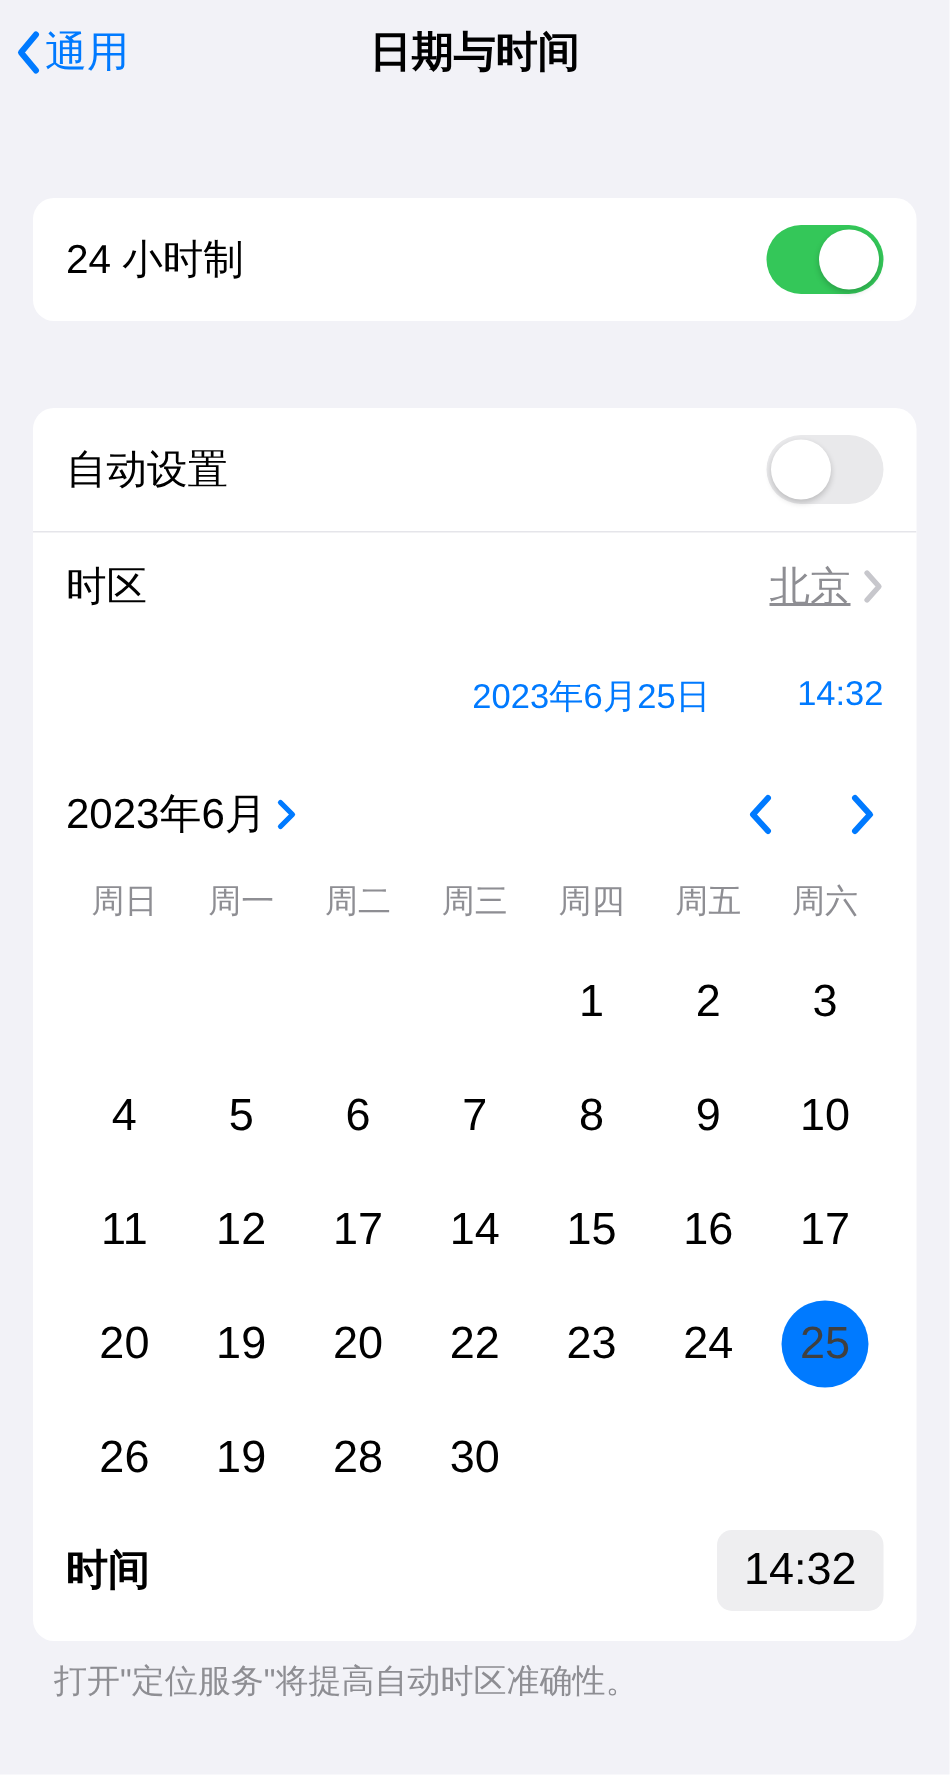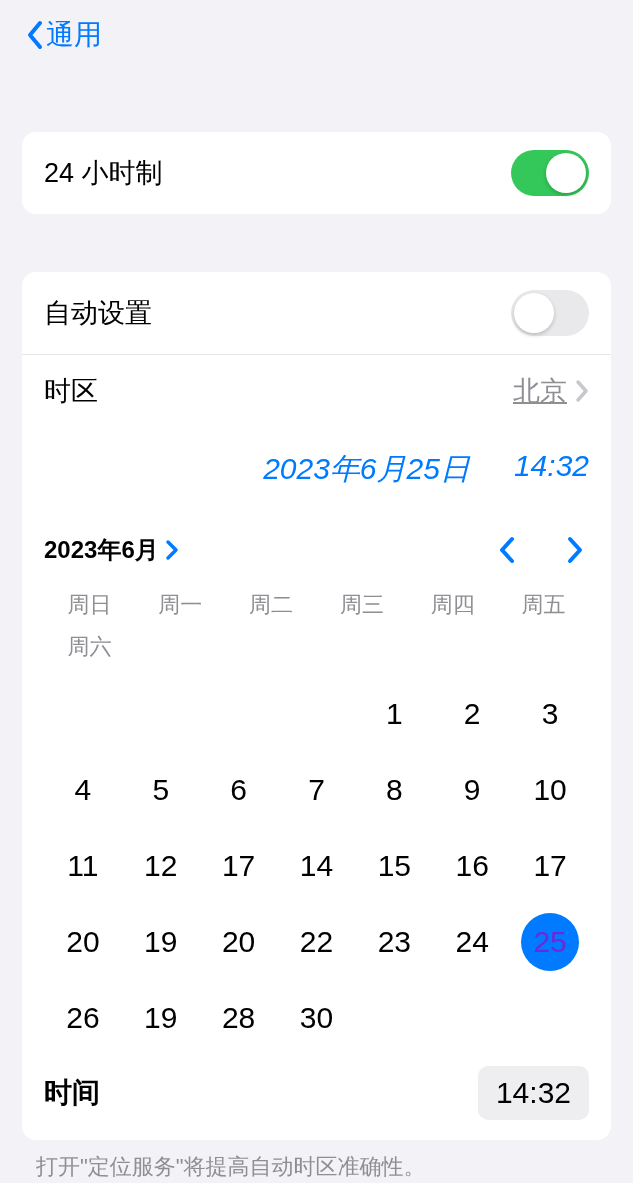--- a/index.html
+++ b/index.html
@@ -8,21 +8,21 @@
       height: 1183px;
       background: #f2f2f7;
       font-family: -apple-system, "SF Pro Text", "Helvetica Neue", Arial, sans-serif;
       color: #000;
       overflow: hidden;
     }
     .nav-bar {
       height: 70px;
       display: flex;
       align-items: center;
-      padding: 0 26px;
+      padding: 0 10px;
       position: relative;
     }
     .nav-back {
       display: flex;
       align-items: center;
       color: #007aff;
       font-size: 28px;
       cursor: pointer;
     }
     .nav-back svg { margin-right: 2px; }
@@ -73,59 +73,58 @@
       display: flex;
       align-items: center;
       color: #8e8e93;
       font-size: 27px;
       text-decoration: underline;
     }
     .row-right svg { margin-left: 8px; }
     .date-time-row {
       display: flex;
       justify-content: flex-end;
-      gap: 44px;
+      gap: 58px;
       padding: 22px 22px 8px 22px;
       color: #007aff;
-      font-size: 30px;
-      font-style: italic;
+      font-size: 23px;
     }
     .calendar-section {
       padding: 14px 22px 0 22px;
     }
     .month-header {
       display: flex;
       align-items: center;
       justify-content: space-between;
       margin-top: 22px;
       margin-bottom: 18px;
     }
     .month-label {
       display: flex;
       align-items: center;
-      font-size: 24px;
-      font-weight: 700;
+      font-size: 28px;
+      font-weight: 400;
       cursor: pointer;
     }
     .month-label svg { margin-left: 6px; }
     .month-nav {
       display: flex;
       gap: 40px;
     }
     .month-nav .navbtn {
       cursor: pointer;
       display: flex;
       align-items: center;
       justify-content: center;
       width: 28px;
       height: 28px;
     }
     .weekdays {
       display: grid;
-      grid-template-columns: repeat(6, 1fr);
+      grid-template-columns: repeat(7, 1fr);
       color: #8e8e93;
       font-size: 22px;
       text-align: center;
       margin-bottom: 8px;
     }
     .weekdays .wd { padding: 6px 0; }
     .dates {
       display: grid;
       grid-template-columns: repeat(7, 1fr);
     }
@@ -141,21 +140,21 @@
     .date-cell.empty { cursor: default; }
     .date-cell.selected .bubble {
       position: absolute;
       width: 58px;
       height: 58px;
       background: #007aff;
       border-radius: 50%;
     }
     .date-cell.selected .num {
       position: relative;
-      color: #6d28d9;
+      color: #404040;
       font-weight: 500;
     }
     .time-row {
       display: flex;
       align-items: center;
       justify-content: space-between;
       padding: 10px 22px 20px 22px;
       font-size: 28px;
       font-weight: 600;
     }
@@ -176,20 +175,21 @@
 </head>
 <body>
 
 <div class="nav-bar">
   <div class="nav-back">
     <svg width="18" height="30" viewBox="0 0 18 30">
         <path d="M14 3 L4 15 L14 27" stroke="#007aff" stroke-width="4" fill="none" stroke-linecap="round" stroke-linejoin="round"></path>
       </svg>
     <span>通用</span>
   </div>
+  <div class="nav-title">日期与时间</div>
 </div>
 
 <div class="group group-1">
   <div class="row">
     <span>24 小时制</span>
     <div class="toggle on">
       <div class="knob"></div>
     </div>
   </div>
 </div>

